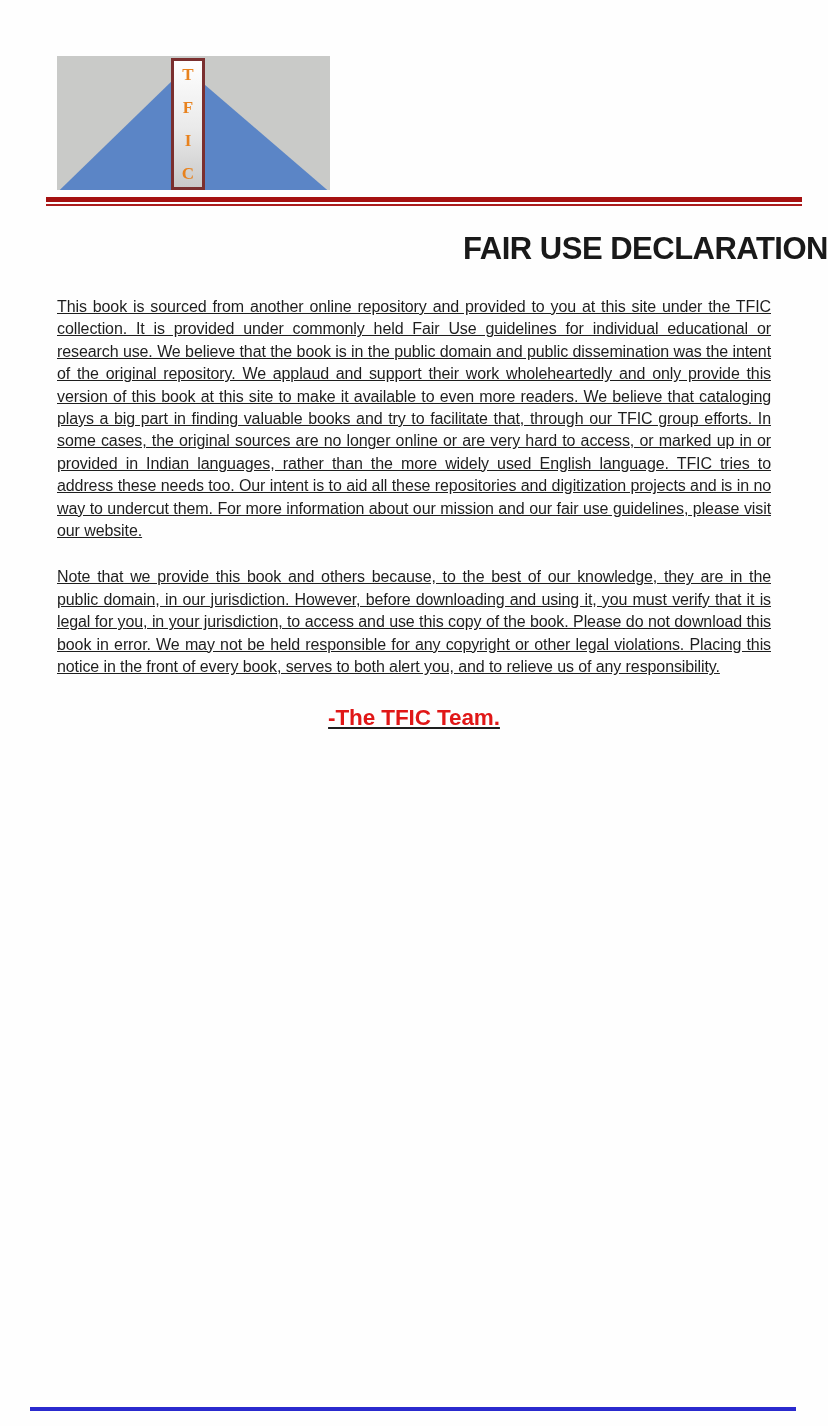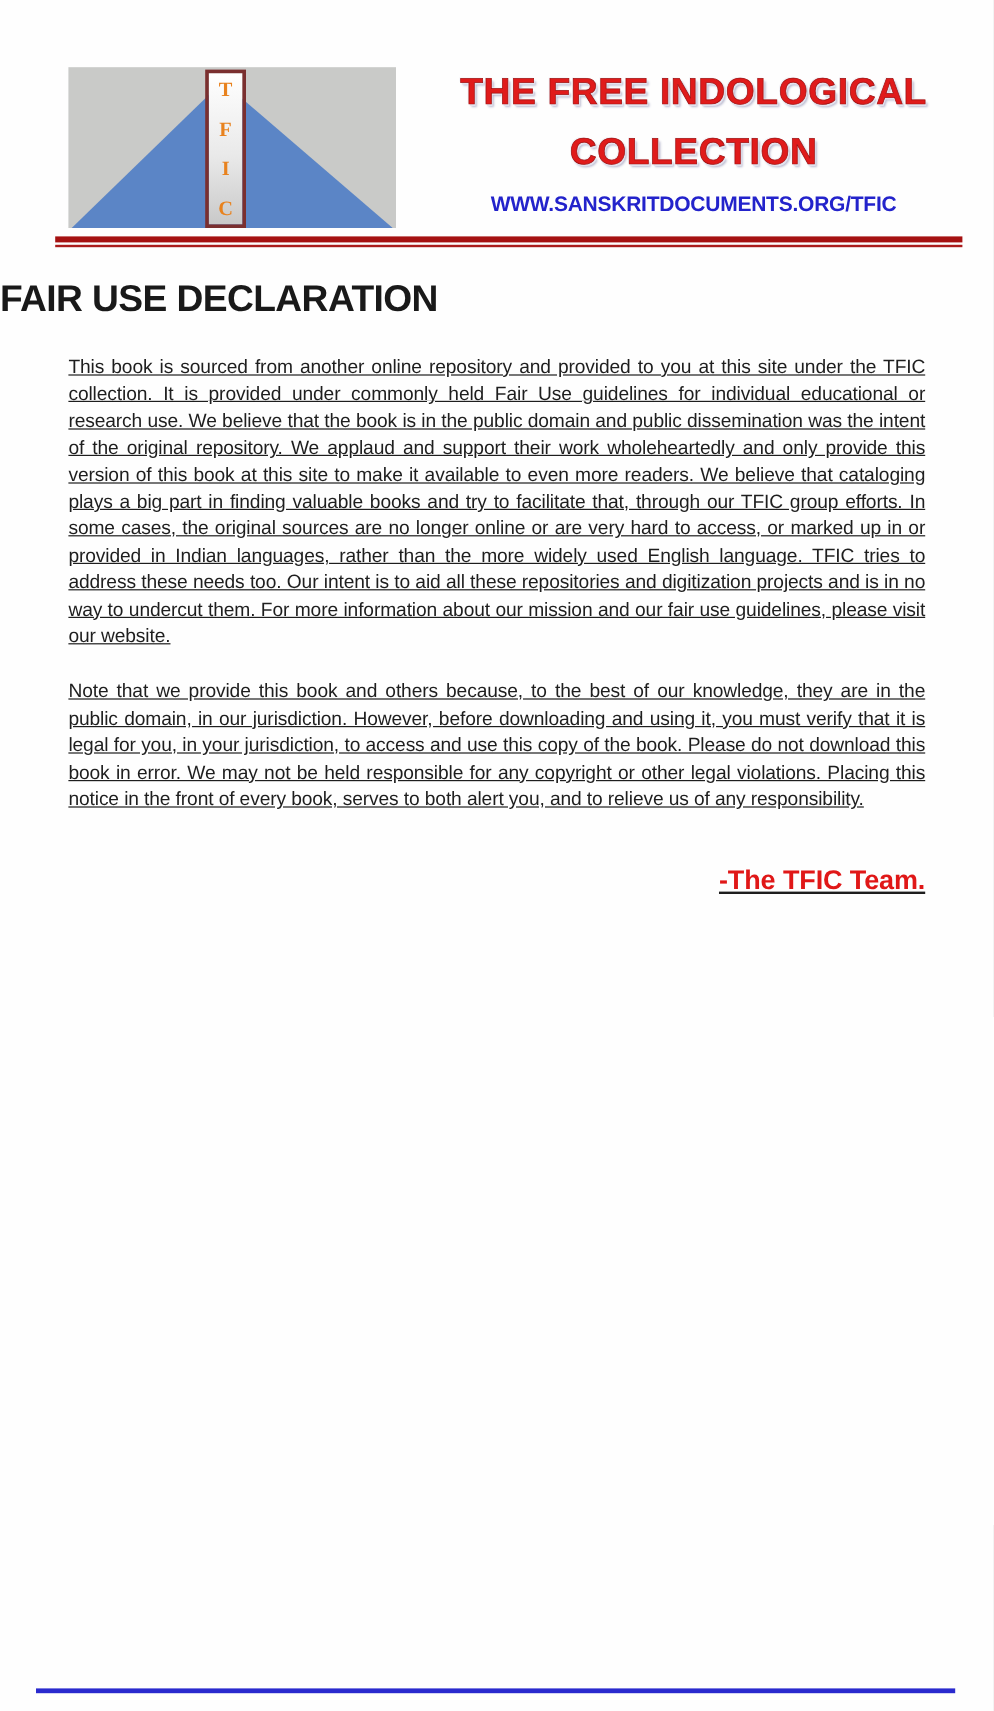--- a/index.html
+++ b/index.html
@@ -55,37 +55,37 @@
   }
 
   
   .header-rule{position:absolute;left:46px;top:197px;width:756px;}
   .rule-thick{height:5px;background:#a51111;}
   .rule-thin{height:2px;background:#ab1c1c;margin-top:2px;}
 
   
   .main-heading{
     position:absolute;left:0;top:231px;width:100%;
-    text-align:left;
+    text-align:right;
     font-weight:bold;font-size:31px;letter-spacing:-0.5px;
     color:#191919;
   }
 
   
   .body-text{
     position:absolute;left:57px;top:296px;width:714px;
     font-size:16px;line-height:22.4px;letter-spacing:-0.1px;
     color:#1e1e1e;text-align:justify;text-decoration:underline;
   }
   .body-text p{margin:0 0 24px 0;}
   .para-bold{font-weight:bold;color:#141414;margin-top:30px;}
   .signature{
-    margin-top:44px;
+    margin-top:28px;
     font-weight:bold;font-size:22.5px;
-    color:#e01717;text-align:right;
+    color:#e01717;text-align:center;
   }
 
   
   .footer-rule{
     position:absolute;left:30px;top:1407px;width:766px;height:4px;
     background:#2a2ace;
   }
 </style>
 </head>
 <body>
@@ -95,25 +95,20 @@
   <div class="logo">
     <div class="logo-triangle"></div>
     <div class="logo-pillar">
       <span>T</span>
       <span>F</span>
       <span>I</span>
       <span>C</span>
     </div>
   </div>
 
-  <div class="title-block">
-    <div class="title-line">THE FREE INDOLOGICAL</div>
-    <div class="title-line">COLLECTION</div>
-    <div class="site-url">WWW.SANSKRITDOCUMENTS.ORG/TFIC</div>
-  </div>
 
   <div class="header-rule">
     <div class="rule-thick"></div>
     <div class="rule-thin"></div>
   </div>
 
   <div class="main-heading">FAIR USE DECLARATION</div>
 
   <div class="body-text">
     <p>This book is sourced from another online repository and provided to you at this site under the TFIC collection. It is provided under commonly held Fair Use guidelines for individual educational or research use. We believe that the book is in the public domain and public dissemination was the intent of the original repository. We applaud and support their work wholeheartedly and only provide this version of this book at this site to make it available to even more readers. We believe that cataloging plays a big part in finding valuable books and try to facilitate that, through our TFIC group efforts. In some cases, the original sources are no longer online or are very hard to access, or marked up in or provided in Indian languages, rather than the more widely used English language. TFIC tries to address these needs too. Our intent is to aid all these repositories and digitization projects and is in no way to undercut them. For more information about our mission and our fair use guidelines, please visit our website.</p>

